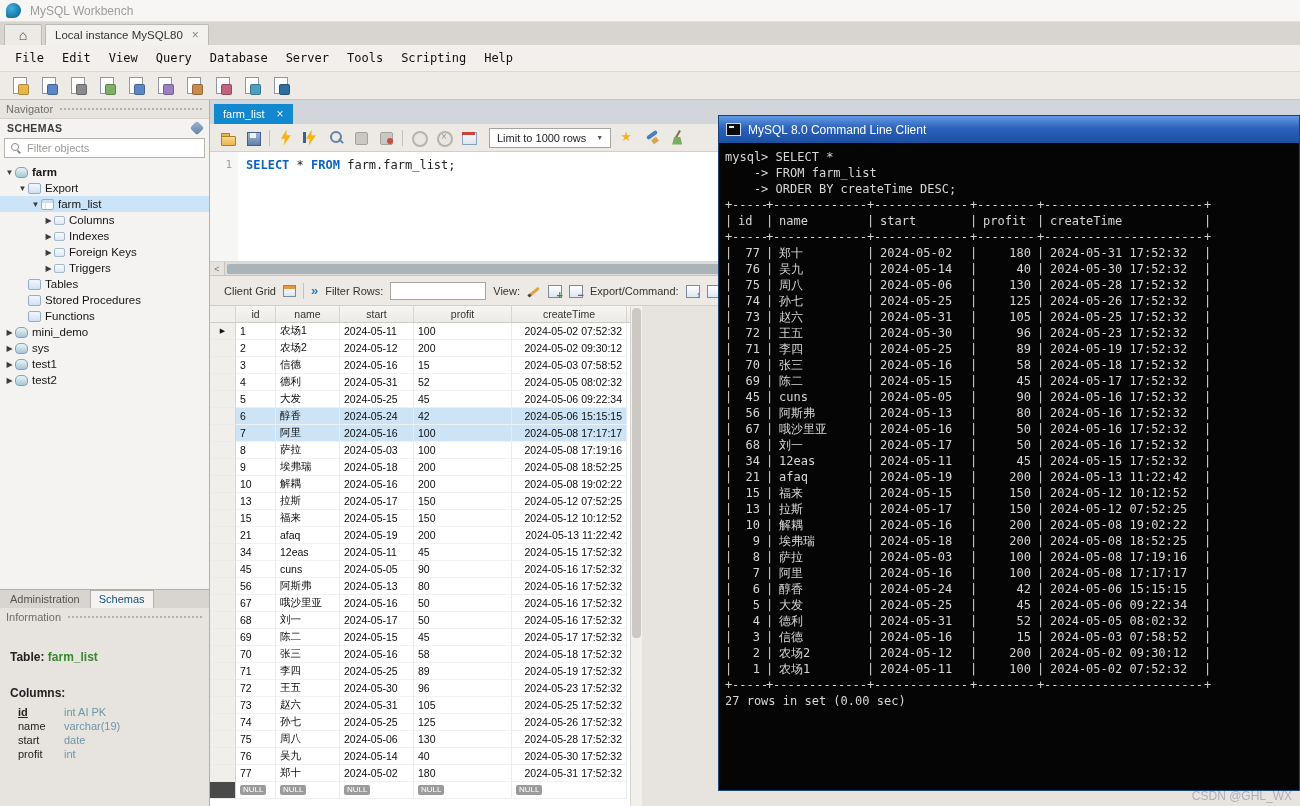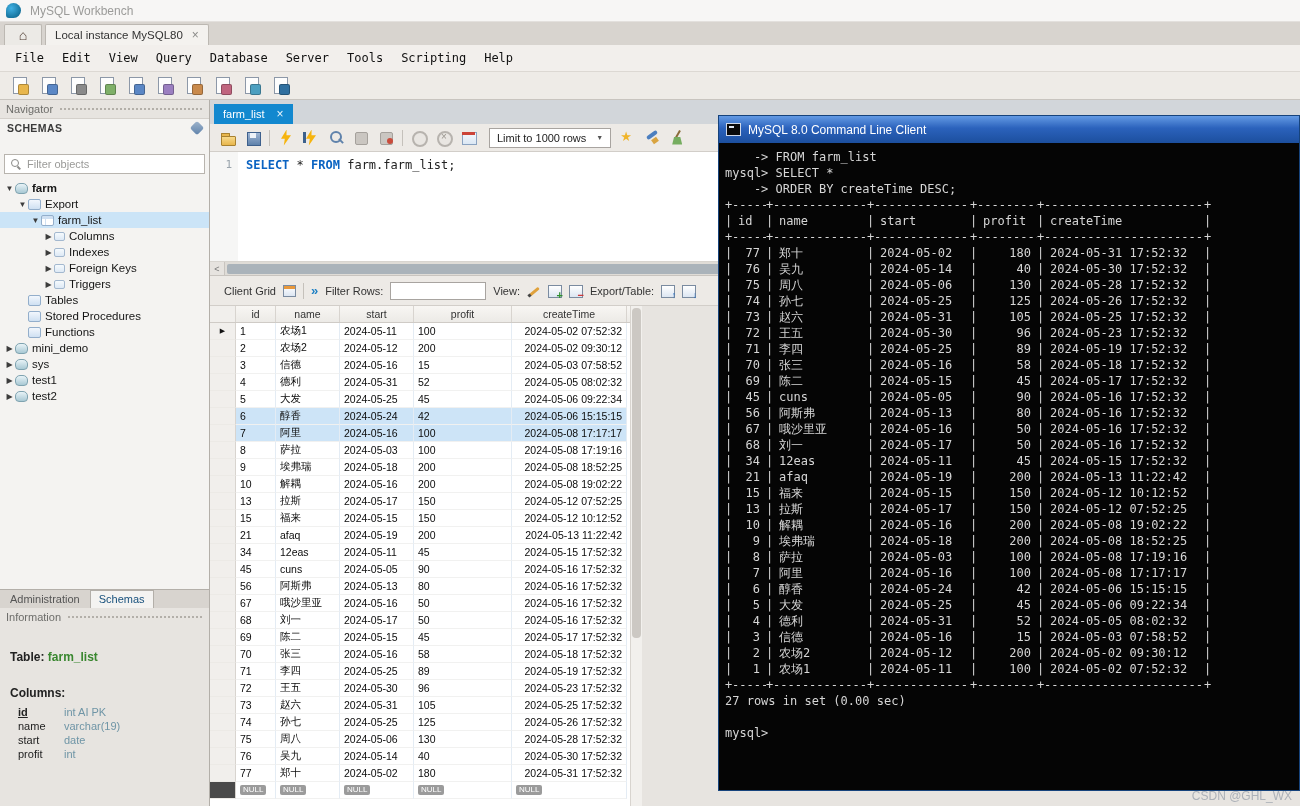--- a/index.html
+++ b/index.html
@@ -29,21 +29,21 @@
   .workarea{position:absolute;top:100px;left:0;right:0;bottom:0;display:flex;}
 
   
   .sidebar{width:210px;display:flex;flex-direction:column;border-right:1px solid #b3afa9;background:#e7e4e0;flex:none;}
   .panel-header{height:18px;display:flex;align-items:center;padding:0 6px;gap:6px;color:#6d6d6a;font-size:11px;flex:none;}
   .panel-header .dots{flex:1;height:5px;background-image:radial-gradient(circle,#b3afa9 1px,transparent 1.3px);background-size:4px 4px;}
   .schemas-panel{flex:1;background:#f4f3f1;border-top:1px solid #d4d0cb;overflow:hidden;display:flex;flex-direction:column;}
   .schemas-header{height:17px;display:flex;align-items:center;justify-content:space-between;padding:0 7px;flex:none;}
   .schemas-title{font-weight:bold;font-size:10.5px;color:#3a3a3a;letter-spacing:.4px;}
   .refresh-ico{width:10px;height:10px;background:linear-gradient(135deg,#9fb4cc,#5f82ab);border-radius:2px;transform:rotate(45deg);}
-  .filter-row{margin:18px 4px 4px;display:flex;align-items:center;background:#fff;border:1px solid #b8b4ae;height:20px;padding:0 5px;gap:5px;flex:none;}
+  .filter-row{margin:2px 4px 4px;display:flex;align-items:center;background:#fff;border:1px solid #b8b4ae;height:20px;padding:0 5px;gap:5px;flex:none;}
   .mag{width:12px;height:12px;position:relative;flex:none;}
   .mag::before{content:'';position:absolute;left:1px;top:1px;width:6px;height:6px;border:1.5px solid #8a8a88;border-radius:50%;}
   .mag::after{content:'';position:absolute;width:4px;height:1.5px;background:#8a8a88;left:7px;top:8.5px;transform:rotate(45deg);}
   .filter-row input{border:none;outline:none;flex:1;font-size:11px;color:#333;background:transparent;min-width:0;}
   .filter-row input::placeholder{color:#9a9a98;}
   .tree{flex:1;overflow:hidden;padding-top:2px;}
   .tree-row{height:16px;display:flex;align-items:center;font-size:11.5px;color:#151515;white-space:nowrap;}
   .tree-row.sel{background:#cbe4f7;}
   .t-arrow{width:11px;font-size:8px;color:#3c3c3c;text-align:center;flex:none;}
   .t-ico{width:13px;height:11px;flex:none;margin-right:4px;border-radius:2px;}
@@ -364,21 +364,21 @@
         <span>Client Grid</span>
         <span class="grid-ico" style="--hdr:#e8983c"></span>
         <span class="sep"></span>
         <span class="dblarrow">»</span>
         <span>Filter Rows:</span>
         <input class="rt-input" style="">
         <span>View:</span>
         <span class="ic-mini pencil"></span>
         <span class="ic-mini gridbase gridplus"></span>
         <span class="ic-mini gridbase gridminus"></span>
-        <span>Export/Table:</span>
+        <span>Export/Command:</span>
         <span class="ic-mini gridbase gridexp"></span>
         <span class="ic-mini gridbase gridimp"></span>
       </div>
       <div class="gridwrap">
         <div class="grid">
           <div class="g-head">
               <div class="g-gut"></div>
               <div class="g-hcell" style="width: 40px;">id</div>
               <div class="g-hcell" style="width: 64px;">name</div>
               <div class="g-hcell" style="width: 74px;">start</div>
@@ -629,22 +629,22 @@
     </div>
   </div>
 
   <div class="terminal">
     <div class="term-titlebar">
       <span class="term-icon"></span>
       <span>MySQL 8.0 Command Line Client</span>
     </div>
     <div class="term-body">
       <div>
+          <div class="term-line">mysql&gt; SELECT *</div>
           <div class="term-line">    -&gt; FROM farm_list</div>
-          <div class="term-line">mysql&gt; SELECT *</div>
           <div class="term-line">    -&gt; ORDER BY createTime DESC;</div>
         </div>
       <div>
           <div class="tt-row">
             <span class="tt-sep">+</span>
             <span class="tt-cell bcell" style="width: 34px;">----------------------------------------</span>
             <span class="tt-sep">+</span>
             <span class="tt-cell bcell" style="width: 94px;">----------------------------------------</span>
             <span class="tt-sep">+</span>
             <span class="tt-cell bcell" style="width: 96px;">----------------------------------------</span>
@@ -1040,18 +1040,17 @@
             <span class="tt-cell bcell" style="width: 96px;">----------------------------------------</span>
             <span class="tt-sep">+</span>
             <span class="tt-cell bcell" style="width: 60px;">----------------------------------------</span>
             <span class="tt-sep">+</span>
             <span class="tt-cell bcell" style="width: 160px;">----------------------------------------</span>
             <span class="tt-sep">+</span>
           </div>
         </div>
       <div class="term-line">27 rows in set (0.00 sec)</div>
       <div class="term-line">&nbsp;</div>
-      <div class="term-line">mysql&gt;</div>
     </div>
   </div>
 
   <div class="watermark">CSDN @GHL_WX</div>
 </div>
 
 </body></html>

